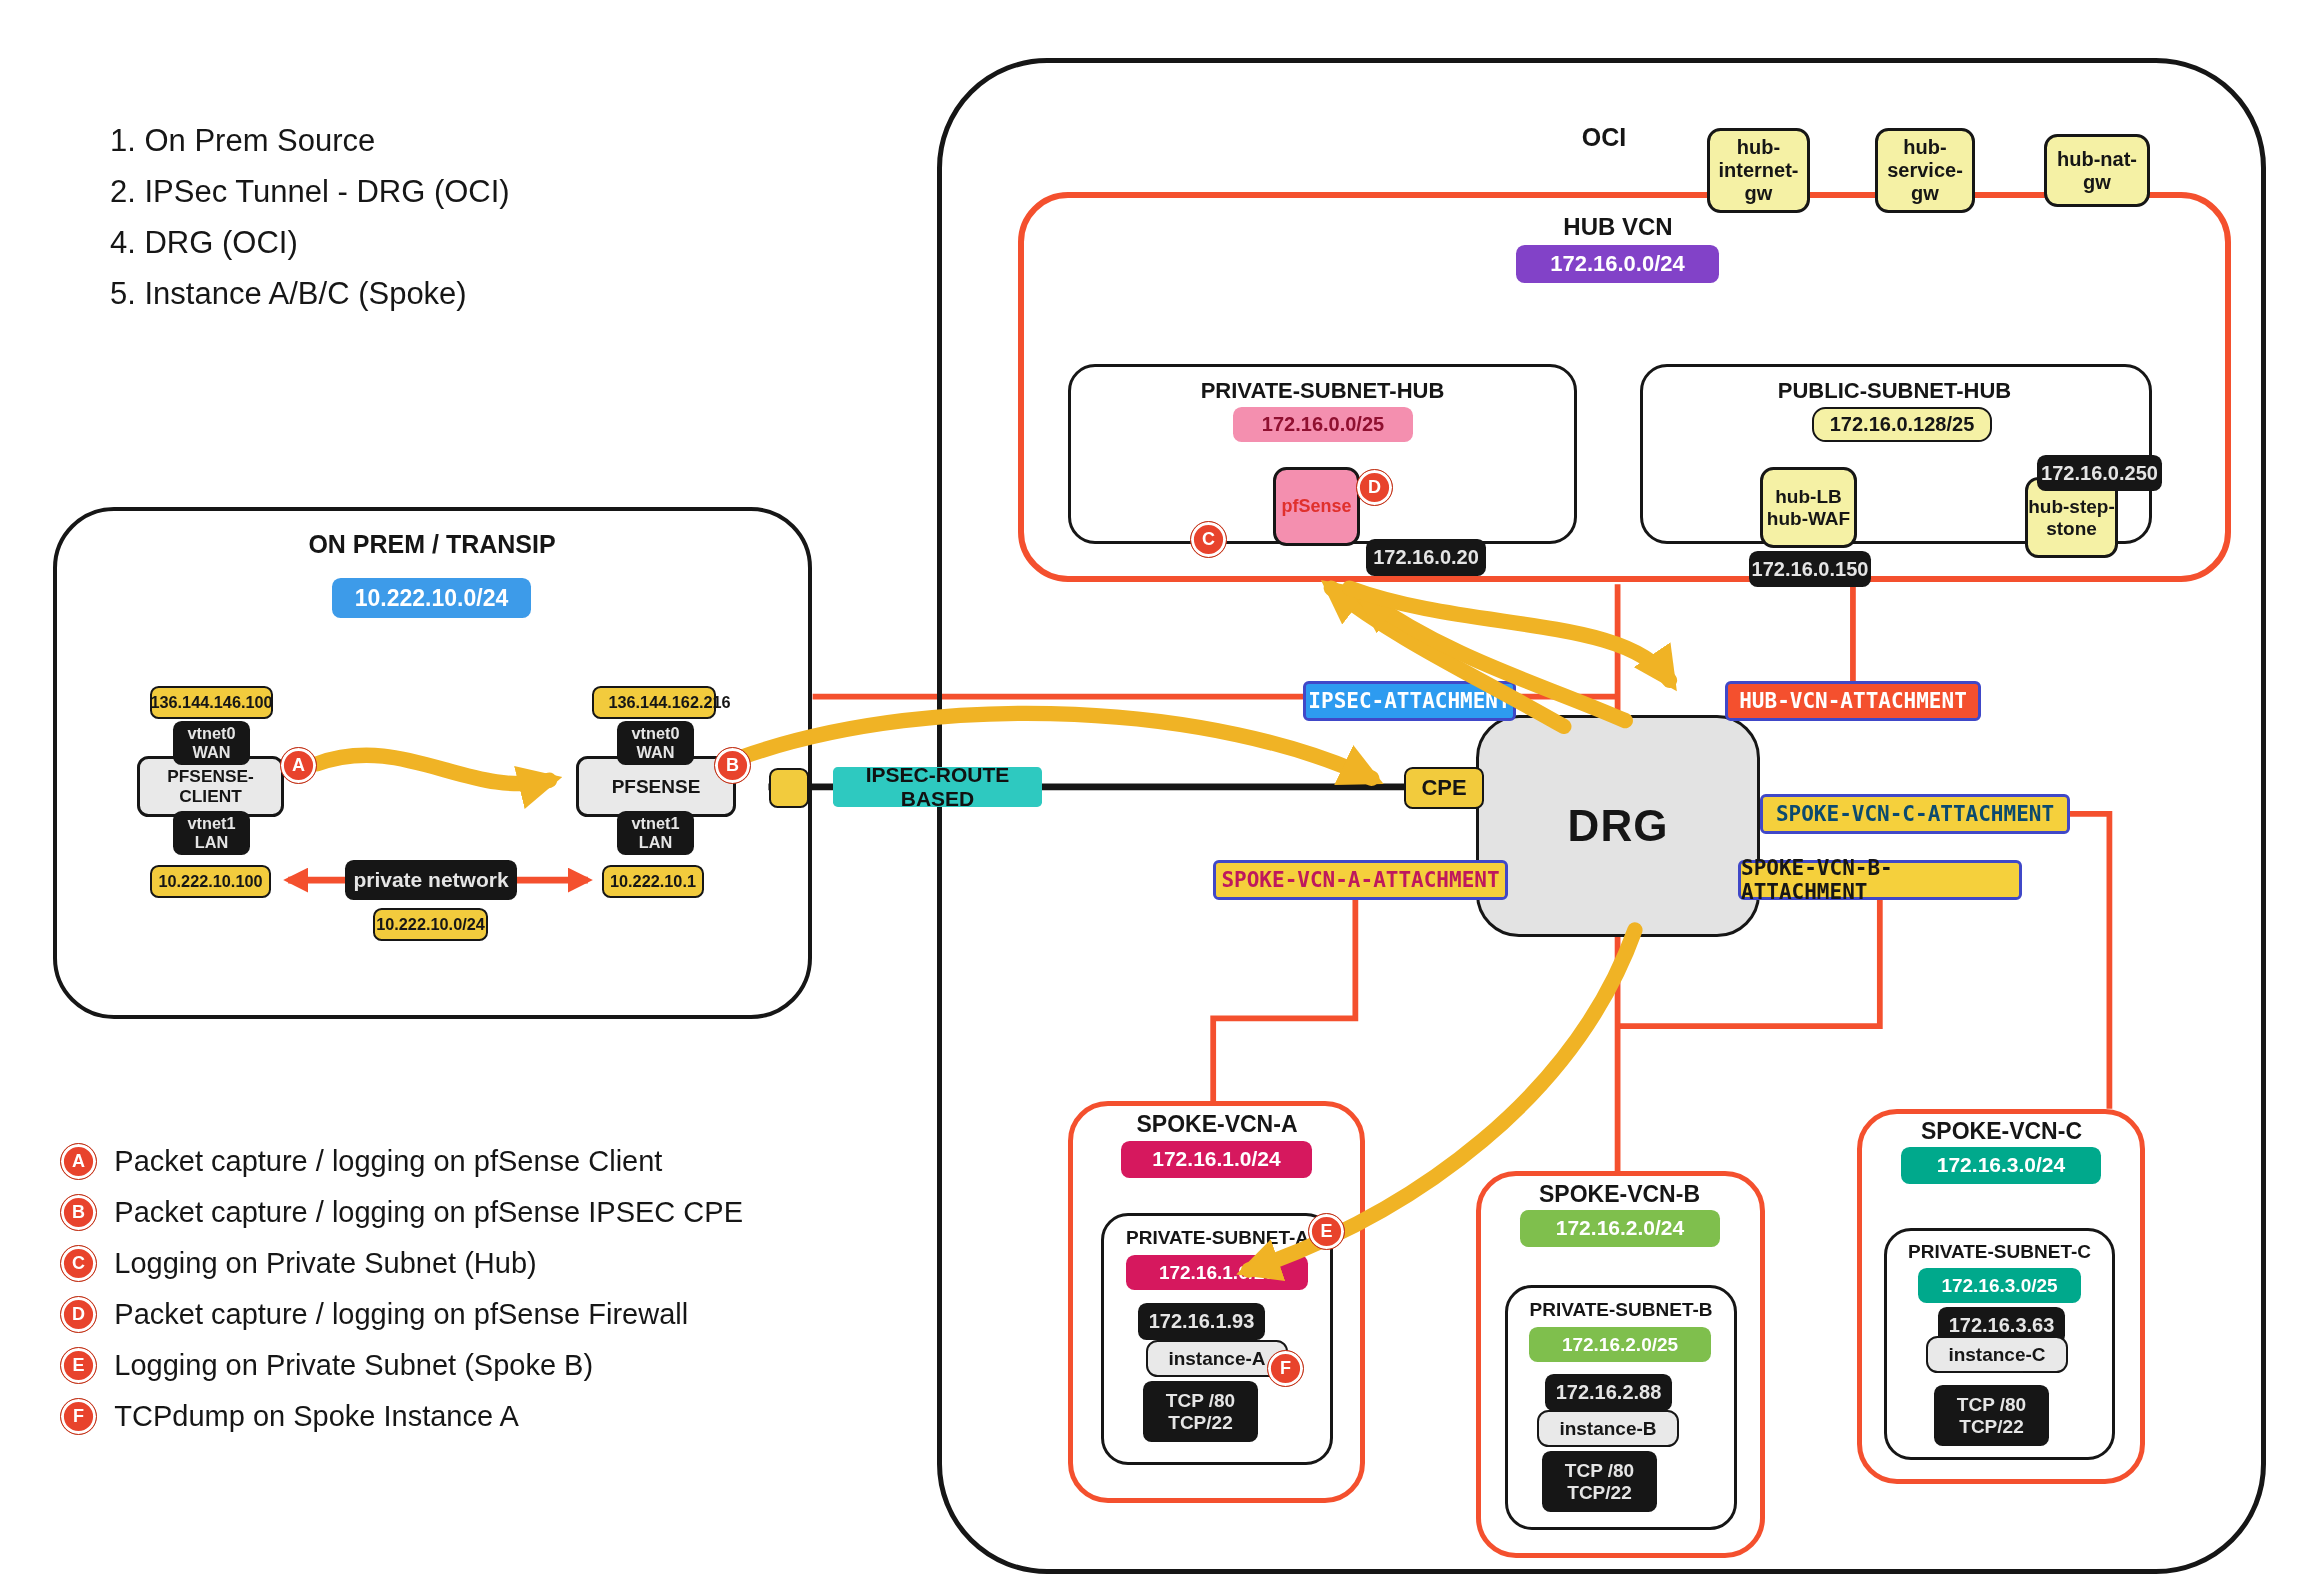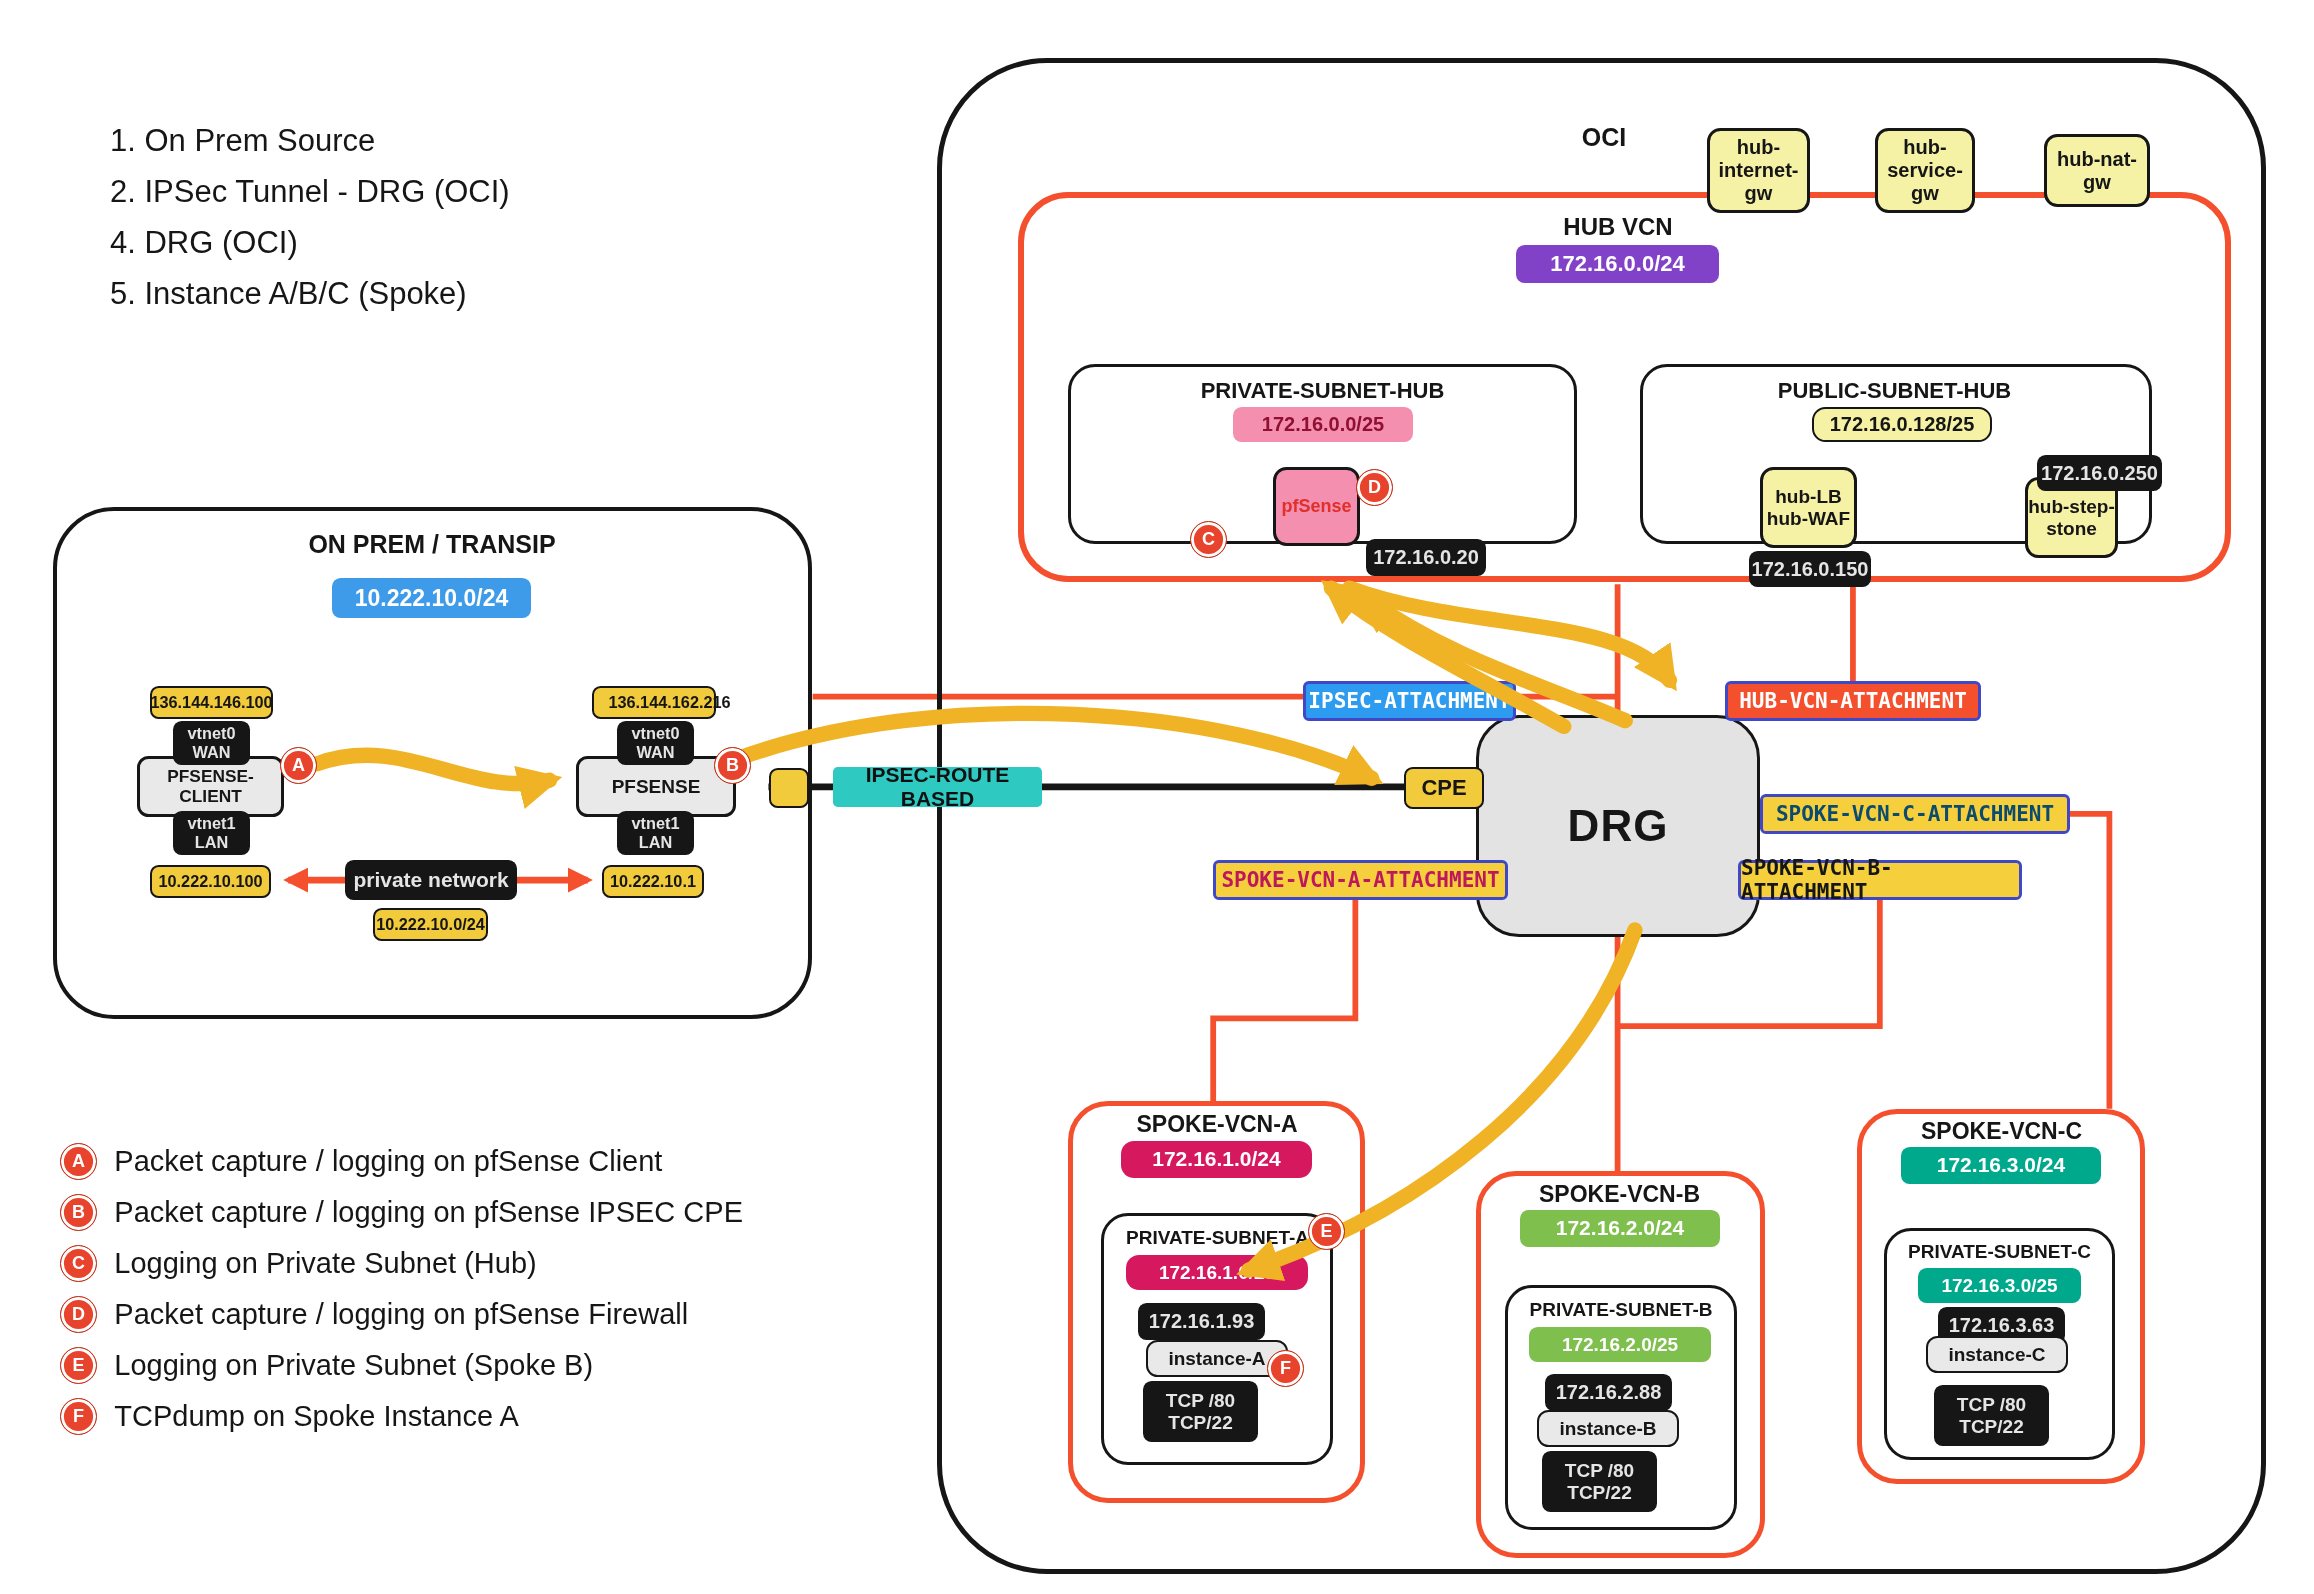--- a/index.html
+++ b/index.html
@@ -14,21 +14,21 @@
   .subnet { border:3.8px solid #161616; border-radius:27px; z-index:2; }
   .title { position:absolute; font-weight:bold; text-align:center; z-index:3; }
   .badge { position:absolute; display:flex; align-items:center; justify-content:center; text-align:center;
            font-weight:bold; border-radius:8.6px; white-space:pre-line; z-index:3; line-height:1.15; }
   .y   { background:#F2CB3D; border:2.9px solid #161616; }
   .py  { background:#F5F1A5; border:3.8px solid #161616; border-radius:13.4px; }
   .blk { background:#161616; color:#e5e5e5; }
   .blu { background:#3D9BE9; color:#fff; }
   .pur { background:#8242C8; color:#fff; }
   .pnk { background:#F48FAF; color:#8F1030; }
-  .crm { background:#D6185E; color:#fff;border-radius:13px; }
+  .crm { background:#D6185E; color:#fff; }
   .grn { background:#7FBF4D; color:#fff; }
   .tel { background:#00A98C; color:#fff; }
   .cyn { background:#2EC9C0; color:#111; border-radius:4.8px; }
   .gry { background:#E9E9E9; border:3.8px solid #161616; border-radius:11.5px; }
   .pfbox { position:absolute; background:#F48FAF; border:3.8px solid #161616; border-radius:13.4px; color:#E0302C;
            display:flex; align-items:center; justify-content:center; font-weight:bold; z-index:3; }
   .drg { position:absolute; background:#E3E3E3; border:3.8px solid #161616; border-radius:43px; z-index:2;
          display:flex; align-items:center; justify-content:center; font-weight:bold; font-size:44px; letter-spacing:1px; }
   .attach { position:absolute; display:flex; align-items:center; justify-content:center;
             font-family:"DejaVu Sans Mono", monospace; font-weight:bold; font-size:21px;

